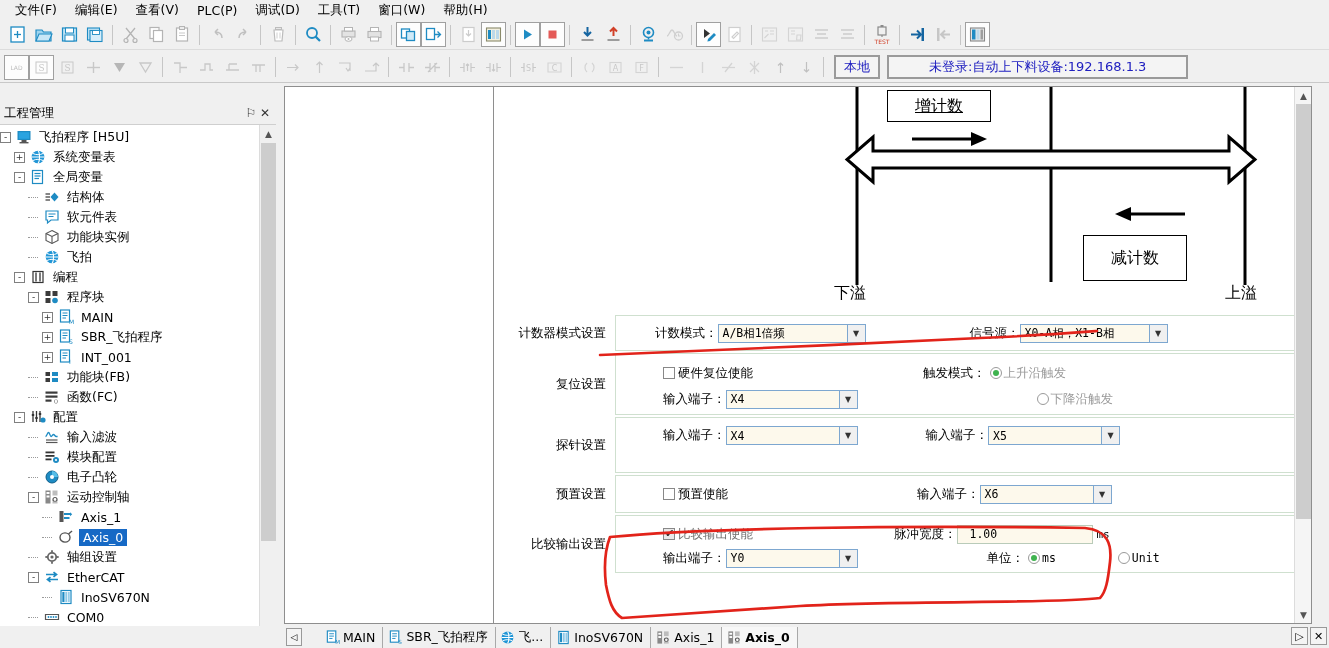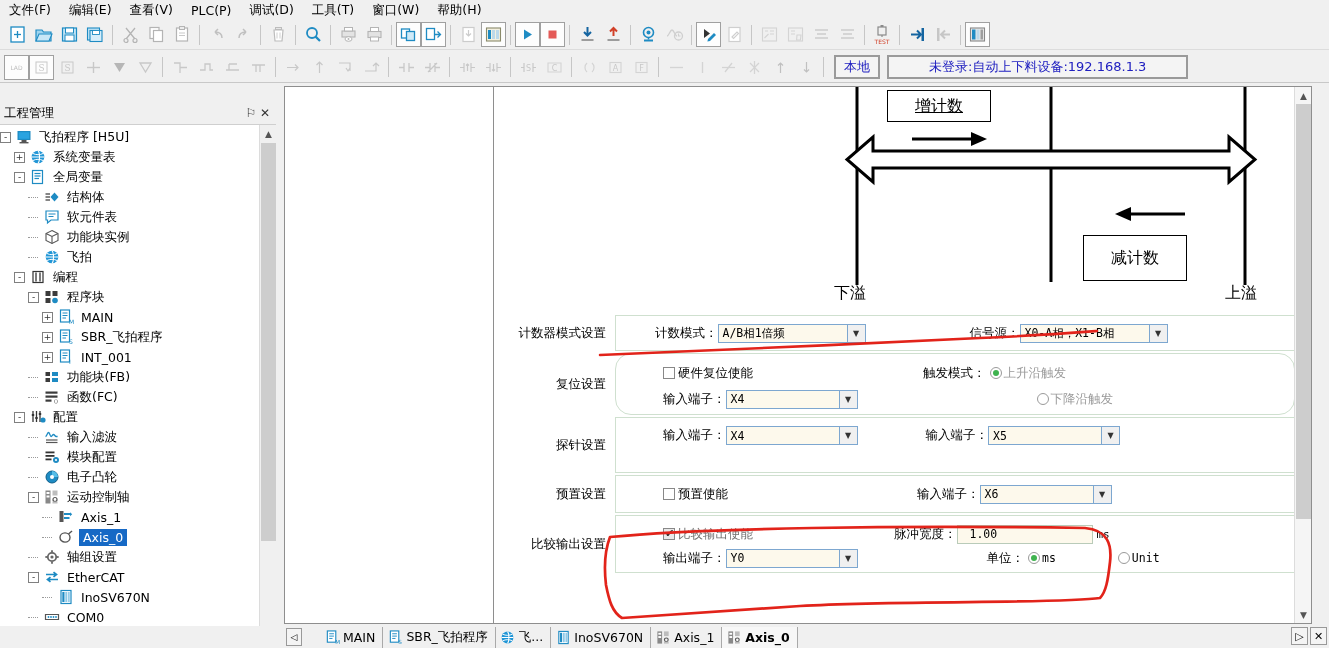--- a/index.html
+++ b/index.html
@@ -9,21 +9,21 @@
     overflow: hidden;
     font-family: "DejaVu Sans", "Liberation Sans", sans-serif;
     font-size: 12px;
     background: #ffffff;
   }
   #app { position: relative; width: 1329px; height: 648px; background:#f0f0f0; }
 
   
   .menubar {
     position:absolute; left:0; top:0; width:1329px; height:20px;
-    background:#f0f0f0; display:flex; align-items:center; padding-left:0;
+    background:#f0f0f0; display:flex; align-items:center; padding-left:6px;
   }
   .menuitem { padding:2px 9px; font-size:12.5px; color:#000; white-space:nowrap; }
 
   
   .toolbar {
     position:absolute; left:0; width:1329px; height:30px;
     background:#f0f0f0; display:flex; align-items:center; padding-left:4px;
     border-bottom:1px solid #dcdcdc;
   }
   .toolbar.row1 { top:20px; }
@@ -1020,21 +1020,21 @@
               <span class="combo" style="width:148px;">
                 <span class="val">X0-A相，X1-B相</span>
                 <span class="arrow">▼</span>
               </span>
             </div>
           </div>
         </div>
 
         <div class="frow">
           <div class="frow-label">复位设置</div>
-          <div class="fbox" style="height:62px;border-radius:16px;">
+          <div class="fbox" style="height:62px;">
             <div class="fline" style="height:26px;">
               <span class="cb" style="margin-left:8px;"></span>
               <span class="chk-label">硬件复位使能</span>
               <span class="flabel" style="margin-left:170px;">触发模式：</span>
               <span class="radio on" style="margin-left:4px;"></span>
               <span class="radio-label cn">上升沿触发</span>
             </div>
             <div class="fline" style="height:26px;">
               <span class="flabel" style="margin-left:8px;">输入端子：</span>
               <span class="combo" style="width:132px;">

